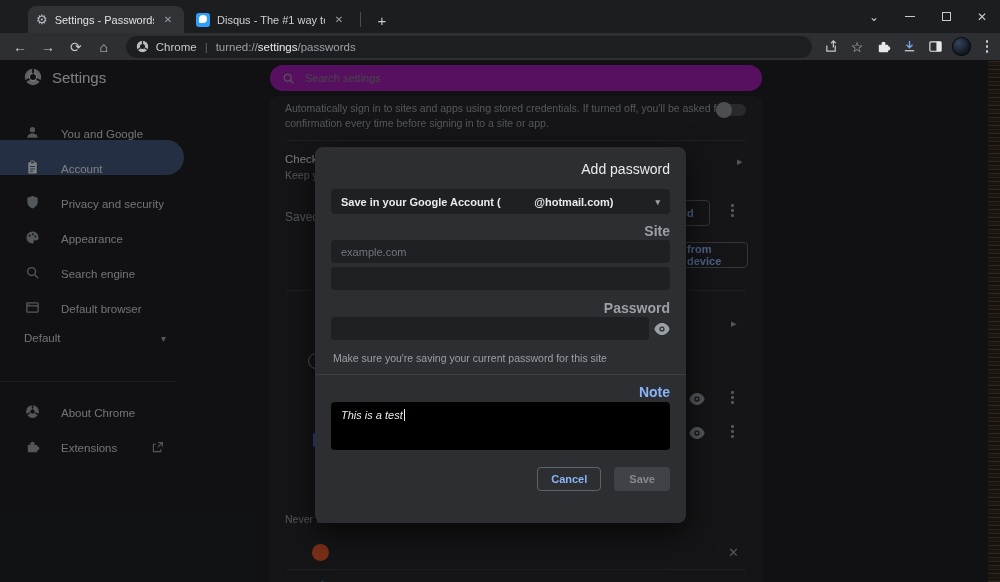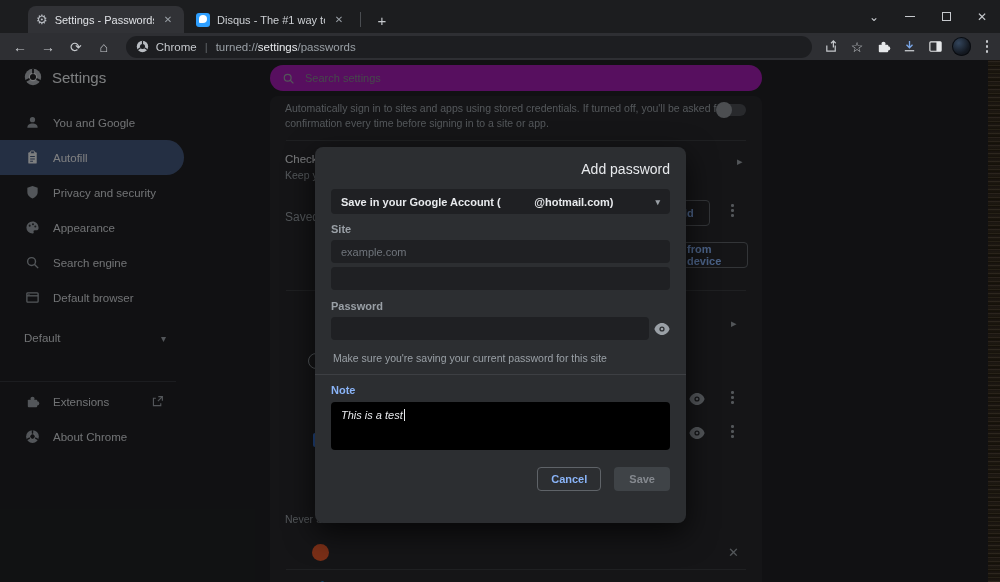--- a/index.html
+++ b/index.html
@@ -49,21 +49,21 @@
 
   .pg-header { position:absolute; left:0; top:0; width:100%; height:36px; background:#202124; }
   .pg-logo { position:absolute; left:24px; top:8px; }
   .pg-title { position:absolute; left:52px; top:9px; font-size:15px; font-weight:500; color:#e8eaed; }
   .searchbar { position:absolute; left:270px; top:5px; width:492px; height:26px; border-radius:13px; background:#a21caf; display:flex; align-items:center; padding:0 12px; }
   .searchbar input { background:transparent; border:none; outline:none; color:#bdc1c6; font-size:11px; margin-left:10px; width:300px; font-family:inherit; }
   .searchbar input::placeholder { color:#80858c; }
 
   
   .sidebar { position:absolute; left:0; top:45px; width:184px; }
-  .side-item { height:35px; display:flex; align-items:center; padding-left:24px; gap:13px; font-size:11.5px; font-weight:500; color:#d0d3d7; }
+  .side-item { height:35px; display:flex; align-items:flex-end; padding-left:24px; gap:21px; font-size:11.5px; font-weight:500; color:#d0d3d7; }
   .side-item.selected { background:#44577c; border-radius:0 20px 20px 0; color:#e8eaed; }
   .side-ico { width:16px; height:16px; display:flex; align-items:center; justify-content:center; }
   .advanced { margin-top:6px; height:34px; display:flex; align-items:center; padding:0 18px 0 24px; font-size:11.5px; font-weight:500; color:#d0d3d7; }
   .advanced .caret { margin-left:auto; color:#9aa0a6; font-size:10px; }
   .side-divider { margin:2px 0 2px 0; border-top:1px solid #35373b; width:176px; }
   .side-item .ext-link { margin-left:auto; margin-right:20px; }
 
   
   .card { position:absolute; left:270px; top:36px; width:492px; height:486px; background:#27282c; border-radius:8px 8px 0 0; }
   .autotext { position:absolute; left:15px; top:5px; width:462px; font-size:10.5px; line-height:15px; color:#9aa0a6; }
@@ -85,21 +85,21 @@
   .site-label { position:absolute; font-size:11px; color:#dfe1e5; }
 
   .scrim { position:absolute; left:0; top:0; width:988px; height:522px; background:rgba(0,0,0,0.46); z-index:5; }
 
   
   .dialog { position:absolute; left:315px; top:87px; width:371px; height:376px; background:#2c2e31; border-radius:8px; box-shadow:0 10px 30px rgba(0,0,0,.7); z-index:10; padding:14px 16px 8px 16px; }
   .dlg-title { font-size:14px; font-weight:500; color:#e8eaed; height:17px;text-align:right; }
   .dlg-select { margin-top:11px; height:25px; background:#1f2023; border-radius:4px; display:flex; align-items:center; padding:0 10px; font-size:11px; font-weight:700; color:#e8eaed; }
   .dlg-select .spacer { flex:1; }
   .dlg-select .sel-caret { margin-left:42px; color:#9aa0a6; font-size:9px; }
-  .dlg-label { margin-top:9px; font-size:11px; font-weight:600; color:#9aa0a6; height:13px; }
+  .dlg-label { margin-top:9px; font-size:14px; font-weight:600; color:#9aa0a6; height:13px;text-align:right; }
   .dlg-label.mt10 { margin-top:10px; }
   .dlg-label.blue { color:#8ab4f8; }
   .dlg-input { margin-top:4px; height:23px; width:100%; background:#1f2023; border:none; border-radius:4px; padding:0 10px; color:#e8eaed; font-size:11px; outline:none; font-family:inherit; }
   .dlg-input::placeholder { color:#70757c; }
   .pw-row { margin-top:4px; display:flex; align-items:center; }
   .pw-row .dlg-input { margin-top:0; flex:1; }
   .pw-row .eye { margin-left:5px; width:16px; display:flex; justify-content:center; }
   .dlg-helper { margin-top:12px; font-size:10.5px; color:#9aa0a6; height:13px; padding-left:2px; }
   .dlg-divider { margin:9px -16px 0 -16px; border-top:1px solid #3d3f43; }
   .note-box { margin-top:5px; height:48px; background:#000000; border-radius:4px; padding:7px 10px; font-size:11px; color:#e8eaed;font-style:italic; }
@@ -230,21 +230,21 @@
         <span>You and Google</span>
       </div>
       <div class="side-item selected">
         <span class="side-ico">
           <svg width="15" height="15" viewBox="0 0 16 16" fill="#e8eaed">
               <rect x="3.5" y="2.5" width="9" height="12" rx="1"></rect>
               <rect x="6" y="1" width="4" height="3" rx="0.5" fill="#44577c" stroke="#e8eaed" stroke-width="1"></rect>
               <path d="M5.5 7h5 M5.5 9.5h5 M5.5 12h3" stroke="#44577c" stroke-width="1.1"></path>
             </svg>
         </span>
-        <span>Autofill</span>
+        <span>Account</span>
       </div>
       <div class="side-item">
         <span class="side-ico">
           <svg width="15" height="15" viewBox="0 0 16 16" fill="#9aa0a6">
               <path d="M8 1l5.5 2v4.5c0 3.6-2.6 5.7-5.5 7-2.9-1.3-5.5-3.4-5.5-7V3z"></path>
             </svg>
         </span>
         <span>Privacy and security</span>
       </div>
       <div class="side-item">
@@ -278,43 +278,43 @@
         <span>Default browser</span>
       </div>
       <div class="advanced">
         <span>Default</span>
         <span class="caret">▾</span>
       </div>
       <div style="height:24px"></div>
       <div class="side-divider"></div>
       <div class="side-item">
         <span class="side-ico">
+          <svg width="15" height="15" viewBox="0 0 16 16">
+              <circle cx="8" cy="8" r="6.8" fill="#9aa0a6"></circle>
+              <circle cx="8" cy="8" r="3" fill="#202124" stroke="#c6c9cd" stroke-width="1"></circle>
+              <path d="M8 1.2 L8 5 M1.9 11.4 L5.2 9.5 M14.1 11.4 L10.8 9.5" stroke="#202124" stroke-width="1.5" fill="none"></path>
+            </svg>
+        </span>
+        <span>About Chrome</span>
+      </div>
+      <div class="side-item">
+        <span class="side-ico">
           <svg width="15" height="15" viewBox="0 0 16 16" fill="#9aa0a6">
               <rect x="3" y="6" width="10" height="8" rx="1"></rect>
               <circle cx="8" cy="5" r="2.2"></circle>
               <circle cx="13" cy="10" r="2.2"></circle>
             </svg>
         </span>
         <span>Extensions</span>
         <span class="ext-link">
           <svg width="13" height="13" viewBox="0 0 16 16" fill="none" stroke="#9aa0a6" stroke-width="1.4">
               <path d="M6 4H3v9h9v-3"></path>
               <path d="M9 2h5v5 M14 2 8.5 7.5"></path>
             </svg>
         </span>
-      </div>
-      <div class="side-item">
-        <span class="side-ico">
-          <svg width="15" height="15" viewBox="0 0 16 16">
-              <circle cx="8" cy="8" r="6.8" fill="#9aa0a6"></circle>
-              <circle cx="8" cy="8" r="3" fill="#202124" stroke="#c6c9cd" stroke-width="1"></circle>
-              <path d="M8 1.2 L8 5 M1.9 11.4 L5.2 9.5 M14.1 11.4 L10.8 9.5" stroke="#202124" stroke-width="1.5" fill="none"></path>
-            </svg>
-        </span>
-        <span>About Chrome</span>
       </div>
     </div>
 
     <div class="card">
       <div class="autotext">Automatically sign in to sites and apps using stored credentials. If turned off, you'll be asked for confirmation every time before signing in to a site or app.</div>
       <div class="toggle">
           <i></i>
         </div>
       <div class="divider" style="top:44px"></div>
 

